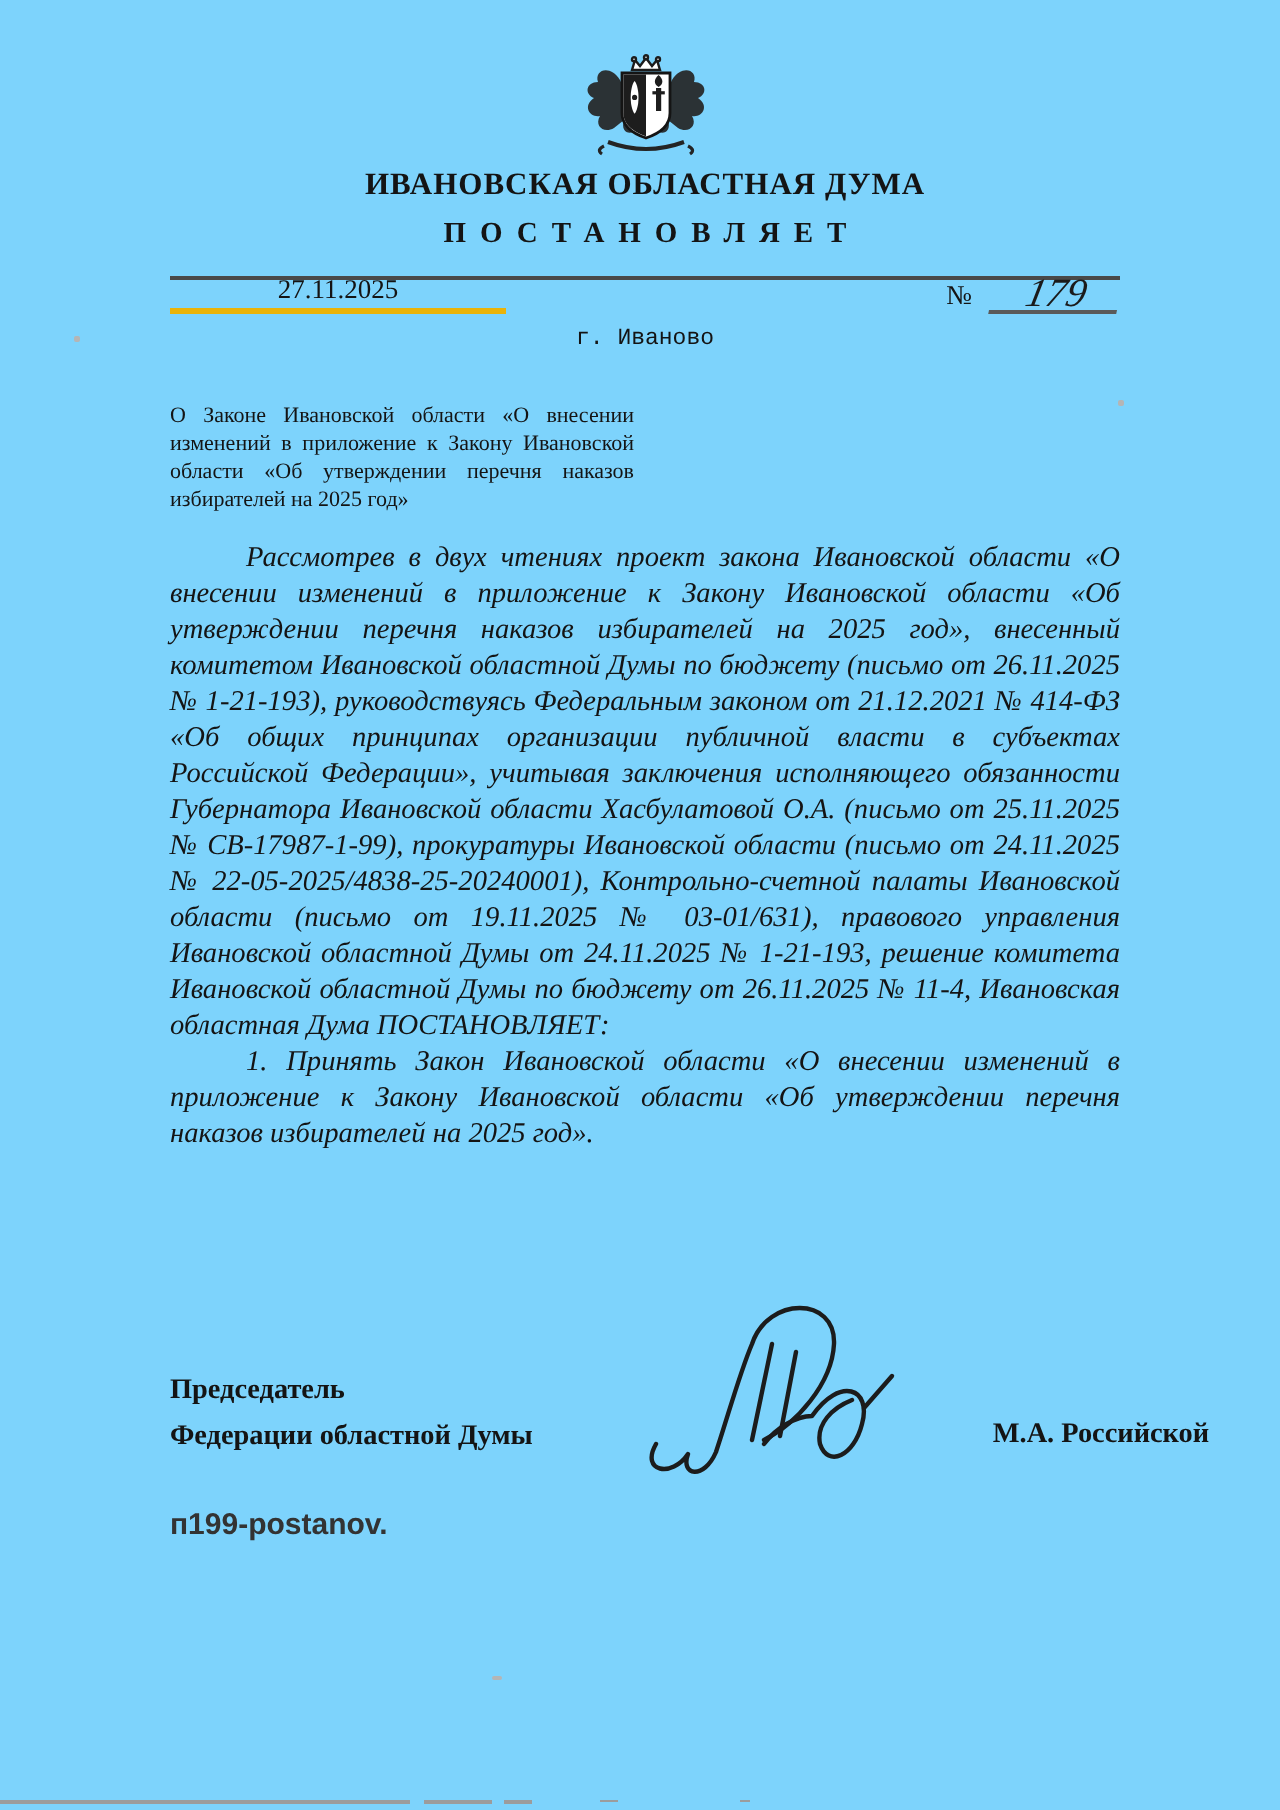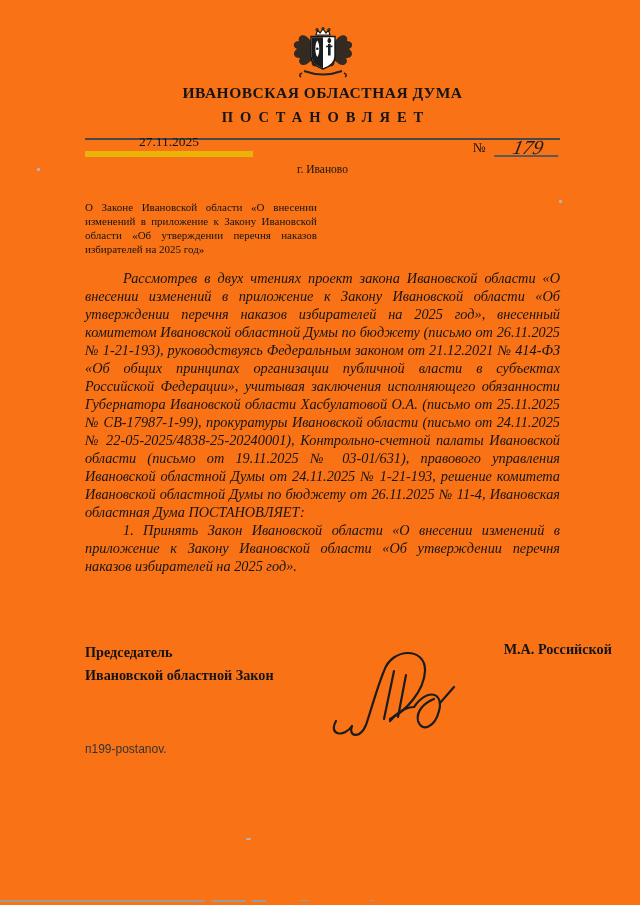--- a/index.html
+++ b/index.html
@@ -1,67 +1,67 @@
 <!DOCTYPE html>
 <html><head>
 <meta charset="utf-8">
 <style>
   html,body{margin:0;padding:0;background:#fff;}
   .page{
     position:relative;
     width:640px;height:905px;
-    background:#f97316;
+    background:#7dd3fc;
     color:#141414;
     font-family:"Liberation Serif","DejaVu Serif",serif;
     overflow:hidden;
     box-sizing:border-box;
     padding:27px 80px 0 85px;
   }
   .emblem-wrap{text-align:center;height:50px;}
   .org-name{
     text-align:center;font-weight:bold;font-size:15.5px;
     letter-spacing:.5px;margin-top:7px;white-space:nowrap;
   }
   .doc-type{
     text-align:center;font-weight:bold;font-size:14.5px;
     letter-spacing:.48em;margin-top:7px;text-indent:.48em;white-space:nowrap;
   }
   .rule-top{border-top:2px solid #494949;margin-top:12px;}
   .dn-row{display:flex;align-items:flex-end;height:17px;}
   .date-cell{
     width:168px;text-align:center;font-size:13.5px;
-    border-bottom:6px solid #eab308;padding-bottom:1px;
+    border-bottom:3px solid #eab308;padding-bottom:1px;
   }
   .dn-spacer{flex:1;}
   .num-cell{display:flex;align-items:flex-end;}
   .num-label{font-size:13.5px;padding-bottom:1px;margin-right:10px;}
   .num-value{
     display:inline-block;width:64px;text-align:center;
     border-bottom:2px solid #5a5a5a;
     font-style:italic;font-size:20px;line-height:16px;
     transform:skewX(-12deg);font-weight:500;color:#1b1b1b;
   }
-  .place-line{text-align:center;font-size:11.5px;margin-top:6px;}
+  .place-line{text-align:center;font-size:11.5px;margin-top:6px;font-family:Liberation Mono, monospace;}
   .title-block{
     margin-top:26px;width:232px;
     font-size:11px;line-height:1.26;text-align:justify;
   }
   .body-par{
     margin:0;font-size:14.3px;line-height:1.26;text-align:justify;
     text-indent:38px;
     font-style:italic;
   }
   .body-block{margin-top:13px;}
-  .sig-row{display:flex;align-items:flex-start;margin-top:66px;gap:32px;}
+  .sig-row{display:flex;align-items:flex-end;margin-top:66px;gap:32px;}
   .sig-left{font-weight:bold;font-size:14.2px;line-height:1.6;white-space:nowrap;}
   .sig-svg-wrap{margin-left:26px;margin-right:8px;margin-bottom:-14px;}
   .sig-name{font-weight:bold;font-size:14.2px;margin-left:auto;margin-bottom:3px;white-space:nowrap;}
   .footer-note{
     font-family:"Liberation Sans","DejaVu Sans",sans-serif;
-    font-size:12px;color:#333;margin-top:15px;
+    font-size:15px;color:#333;margin-top:25px;font-weight:bold;
   }
   .artifact{position:absolute;background:#9c9c9c;}
   .a-line{left:0;bottom:3px;height:2px;width:205px;}
   .a-d1{left:212px;bottom:3px;height:2px;width:34px;}
   .a-d2{left:252px;bottom:3px;height:2px;width:14px;}
   .a-d3{left:300px;bottom:4px;height:1px;width:9px;}
   .a-d4{left:370px;bottom:4px;height:1px;width:5px;}
   .speck{position:absolute;background:#b5b5b5;width:3px;height:3px;border-radius:1px;}
 </style>
 </head>
@@ -119,21 +119,21 @@
   <div class="title-block">О Законе Ивановской области «О внесении изменений в приложение к Закону Ивановской области «Об утверждении перечня наказов избирателей на 2025 год»</div>
 
   <div class="body-block">
     <p class="body-par">Рассмотрев в двух чтениях проект закона Ивановской области «О внесении изменений в приложение к Закону Ивановской области «Об утверждении перечня наказов избирателей на 2025 год», внесенный комитетом Ивановской областной Думы по бюджету (письмо от 26.11.2025 № 1-21-193), руководствуясь Федеральным законом от 21.12.2021 № 414-ФЗ «Об общих принципах организации публичной власти в субъектах Российской Федерации», учитывая заключения исполняющего обязанности Губернатора Ивановской области Хасбулатовой О.А. (письмо от 25.11.2025 № СВ-17987-1-99), прокуратуры Ивановской области (письмо от 24.11.2025 № 22-05-2025/4838-25-20240001), Контрольно-счетной палаты Ивановской области (письмо от 19.11.2025 № 03-01/631), правового управления Ивановской областной Думы от 24.11.2025 № 1-21-193, решение комитета Ивановской областной Думы по бюджету от 26.11.2025 № 11-4, Ивановская областная Дума ПОСТАНОВЛЯЕТ:</p>
     <p class="body-par">1. Принять Закон Ивановской области «О внесении изменений в приложение к Закону Ивановской области «Об утверждении перечня наказов избирателей на 2025 год».</p>
   </div>
 
   <div class="sig-row">
     <div class="sig-left">
       <div>Председатель</div>
-      <div>Ивановской областной Закон</div>
+      <div>Федерации областной Думы</div>
     </div>
     <div class="sig-svg-wrap">
       <svg width="132" height="96" viewBox="0 0 132 96" fill="none" stroke="#1c1c1c" stroke-width="2.2" stroke-linecap="round" stroke-linejoin="round">
         <path d="M4 80 C-4 94 12 97 20 85 C16 96 28 98 34 84 C40 66 46 44 52 30 C60 6 94 6 93 30 C92 50 74 70 58 78"></path>
         <path d="M52 78 L62 30 M66 76 L74 34"></path>
         <path d="M58 80 C64 72 74 66 82 66 C96 46 112 52 107 70 C103 86 90 92 86 80 C84 70 92 62 102 58"></path>
         <path d="M108 62 L122 46"></path>
       </svg>
     </div>
     <div class="sig-name">М.А. Российской</div>

